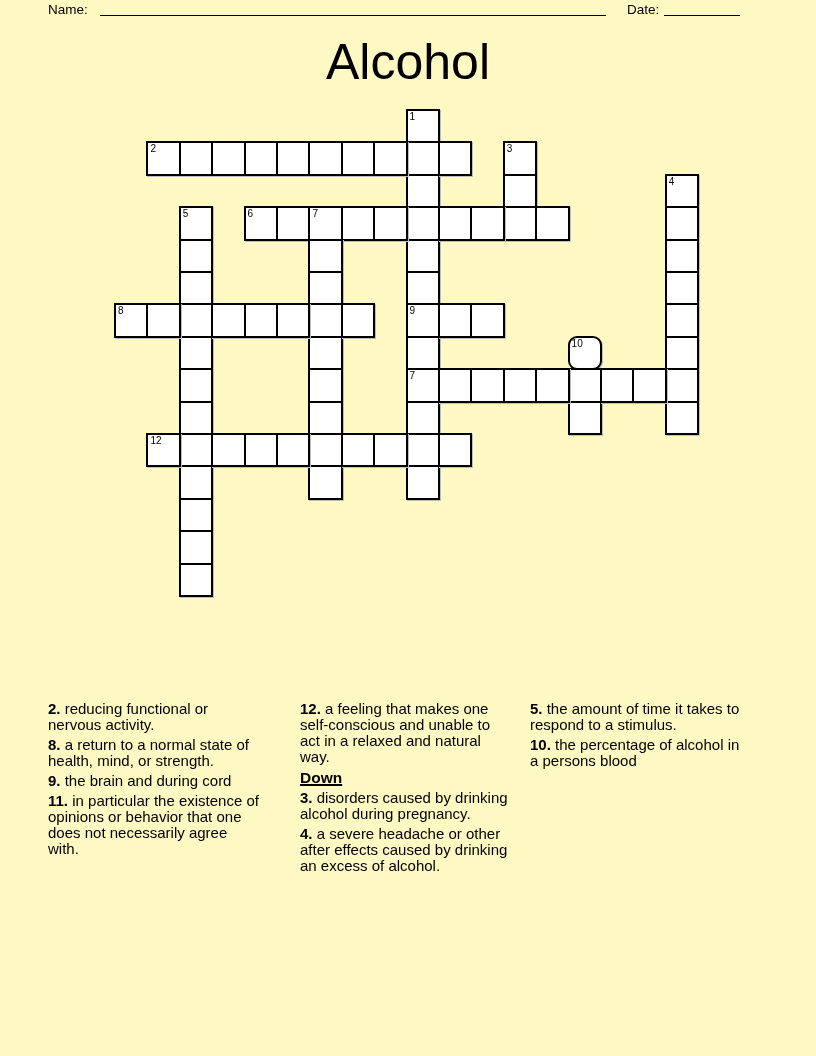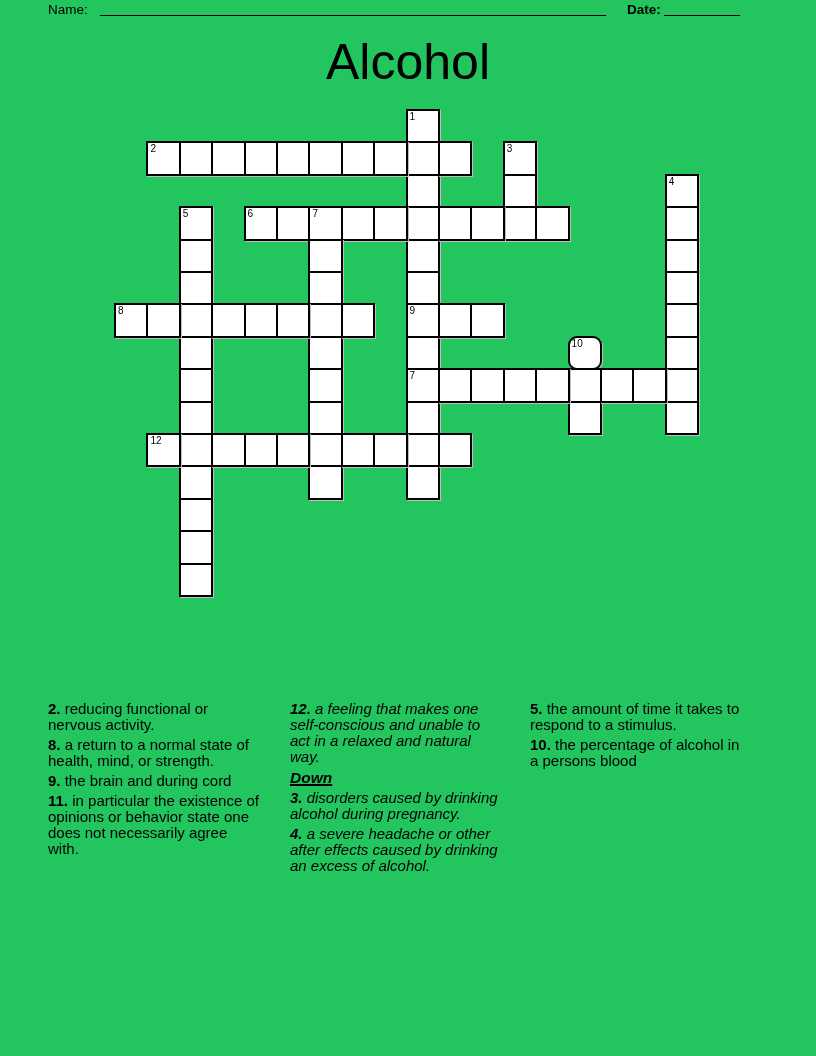--- a/index.html
+++ b/index.html
@@ -4,26 +4,26 @@
 <style>
   * { margin: 0; padding: 0; box-sizing: border-box; }
   html, body { background: #ffffff; }
   body {
     width: 816px; height: 1056px;
     font-family: "Liberation Sans", sans-serif;
     color: #000;
     position: relative;
     overflow: hidden;
   }
-  .sheet { position: absolute; left: 0; top: 0; width: 816px; height: 1056px; background: #22c55e; }
+  .sheet { position: absolute; left: 0; top: 0; width: 816px; height: 1056px; background: #fef9c3; }
 
   
   .hdr-label { position: absolute; top: 3px; font-size: 13.5px; line-height: 14px; }
   #name-label { left: 48px; }
-  #date-label { left: 627px; font-weight: bold; }
+  #date-label { left: 627px; }
   .rule { position: absolute; top: 0; height: 16px; border-bottom: 1.5px solid #000; }
   #name-rule { left: 100px; width: 506px; }
   #date-rule { left: 664px; width: 76px; }
 
   
   .title {
     position: absolute; top: 36px; left: 0; width: 816px;
     text-align: center;
     font-size: 50px; line-height: 52px; font-weight: 400;
   }
@@ -38,21 +38,21 @@
     box-shadow: 1px 1px 0 #bdbdbd;
   }
   .cell .num {
     position: absolute; top: 0px; left: 2px;
     font-size: 10px; line-height: 11px; font-weight: 400;
   }
 
   
   .clue-col { position: absolute; top: 701px; font-size: 15px; line-height: 16px; }
   #clue-col-1 { left: 48px;  width: 212px; }
-  #clue-col-2 { left: 290px; width: 208px; font-style: italic; }
+  #clue-col-2 { left: 300px; width: 208px; }
   #clue-col-3 { left: 530px; width: 212px; }
   .clue-heading {
     font-weight: bold; font-size: 15.5px; line-height: 17px;
     text-decoration: underline; text-decoration-thickness: 1.5px;
     margin-bottom: 4px;
   }
   .clue { margin-bottom: 4px; }
   .clue .clue-num { font-weight: bold; }
 </style>
 </head>
@@ -176,21 +176,21 @@
       <div class="cell" style="left: 225.8px; top: 323px;"></div>
       <div class="cell" style="left: 258.2px; top: 323px;"></div>
       <div class="cell" style="left: 323px; top: 323px;"></div>
     </div>
 
   <div class="clue-col" id="clue-col-1">
     <div class="clue-slot" id="slot-across-1">
         <div class="clue"><span class="clue-num">2.</span><span class="clue-text"> reducing functional or nervous activity.</span></div>
         <div class="clue"><span class="clue-num">8.</span><span class="clue-text"> a return to a normal state of health, mind, or strength.</span></div>
         <div class="clue"><span class="clue-num">9.</span><span class="clue-text"> the brain and during cord</span></div>
-        <div class="clue"><span class="clue-num">11.</span><span class="clue-text"> in particular the existence of opinions or behavior state one does not necessarily agree with.</span></div>
+        <div class="clue"><span class="clue-num">11.</span><span class="clue-text"> in particular the existence of opinions or behavior that one does not necessarily agree with.</span></div>
       </div>
   </div>
 
   <div class="clue-col" id="clue-col-2">
     <div class="clue-slot" id="slot-across-2">
         <div class="clue"><span class="clue-num">12.</span><span class="clue-text"> a feeling that makes one self-conscious and unable to act in a relaxed and natural way.</span></div>
       </div>
     <div class="clue-heading">Down</div>
     <div class="clue-slot" id="slot-down-1">
         <div class="clue"><span class="clue-num">3.</span><span class="clue-text"> disorders caused by drinking alcohol during pregnancy.</span></div>

